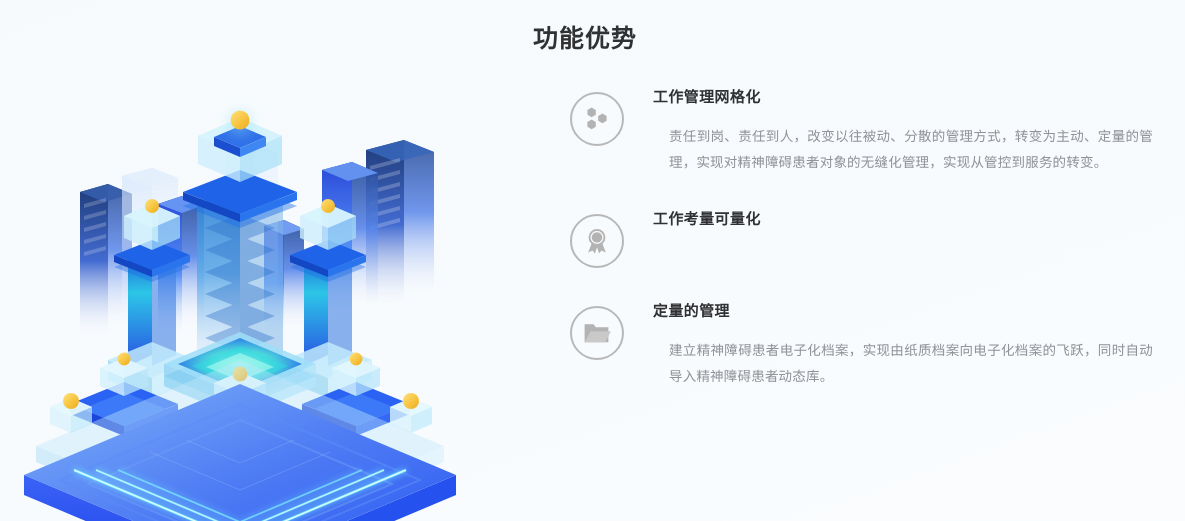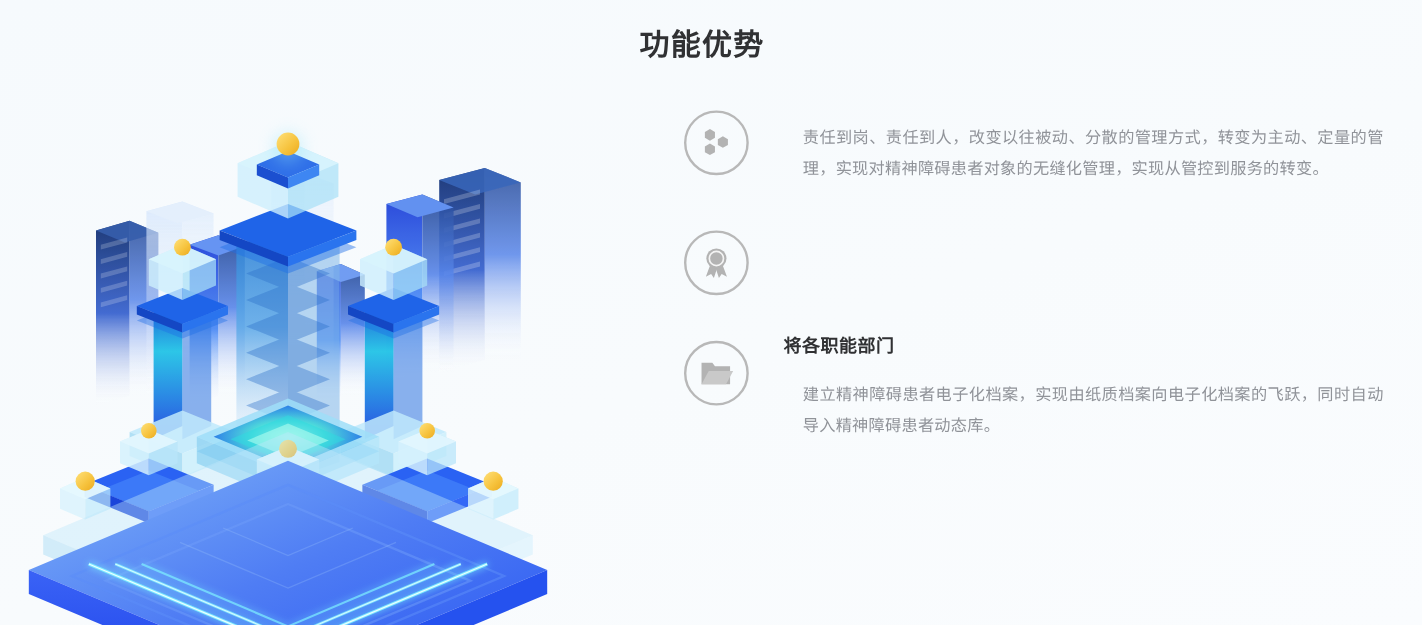--- a/index.html
+++ b/index.html
@@ -441,50 +441,52 @@
         <div class="feature-icon">
           <svg width="28" height="28" viewBox="0 0 28 28" aria-hidden="true">
             <g fill="#b3b3b3">
               <polygon points="8.6,2.6 12.8,5 12.8,9.8 8.6,12.2 4.4,9.8 4.4,5"></polygon>
               <polygon points="8.6,14.6 12.8,17 12.8,21.8 8.6,24.2 4.4,21.8 4.4,17"></polygon>
               <polygon points="19.4,8.6 23.6,11 23.6,15.8 19.4,18.2 15.2,15.8 15.2,11"></polygon>
             </g>
           </svg>
         </div>
         <div class="feature-body">
+          <div class="feature-title">工作管理网格化</div>
           <p class="feature-desc">责任到岗、责任到人，改变以往被动、分散的管理方式，转变为主动、定量的管理，实现对精神障碍患者对象的无缝化管理，实现从管控到服务的转变。</p>
         </div>
       </div>
 
       <div class="feature">
         <div class="feature-icon">
           <svg width="28" height="28" viewBox="0 0 28 28" aria-hidden="true">
             <g fill="#b3b3b3">
               <path d="M8.6 16.4 L5.2 25.6 L9.6 23.4 L11.9 26.6 L14.6 18.6 Z"></path>
               <path d="M19.4 16.4 L22.8 25.6 L18.4 23.4 L16.1 26.6 L13.4 18.6 Z"></path>
               <circle cx="14" cy="10.4" r="8.4"></circle>
             </g>
             <circle cx="14" cy="10.4" r="5.9" fill="none" stroke="#ffffff" stroke-width="1.4" opacity="0.85"></circle>
           </svg>
         </div>
         <div class="feature-body">
+          <div class="feature-title">工作考量可量化</div>
         </div>
       </div>
 
 
       <div class="feature">
         <div class="feature-icon">
           <svg width="30" height="28" viewBox="0 0 30 28" aria-hidden="true">
             <g fill="#b3b3b3">
               <path d="M2.6 5.2 L11.6 5.2 L13.8 8.2 L26.4 8.2 L26.4 23.2 L2.6 23.2 Z"></path>
               <path d="M2.6 23.2 L8.6 12.2 L29.0 12.2 L23.0 23.2 Z" fill="#c9c9c9"></path>
             </g>
           </svg>
         </div>
         <div class="feature-body">
-          <div class="feature-title">将各职能部门</div>
+          <div class="feature-title">定量的管理</div>
           <p class="feature-desc">建立精神障碍患者电子化档案，实现由纸质档案向电子化档案的飞跃，同时自动导入精神障碍患者动态库。</p>
         </div>
       </div>
 
     </div>
   </div>
 </div>
 
 </body></html>

